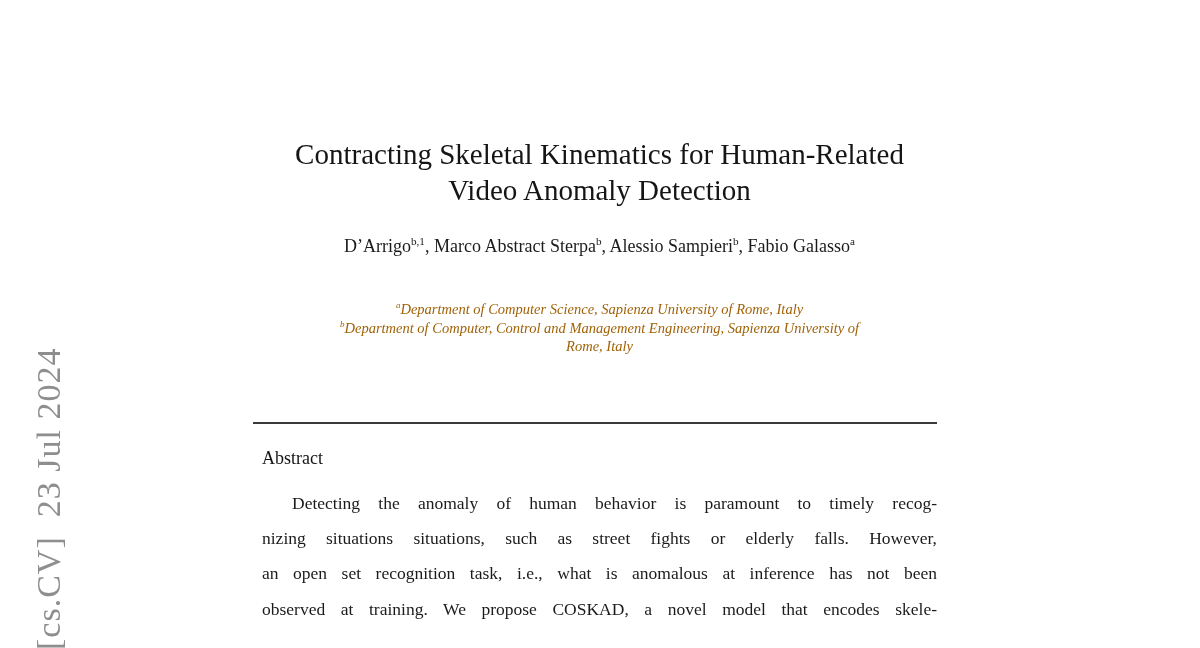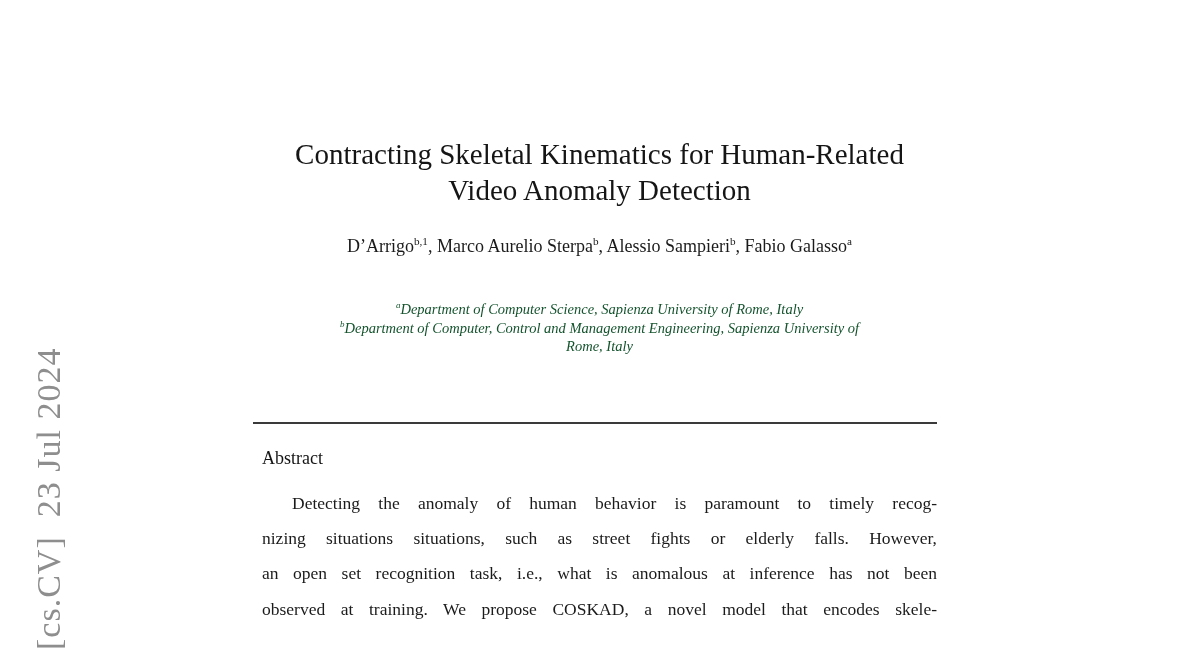--- a/index.html
+++ b/index.html
@@ -43,21 +43,21 @@
   }
   .authors sup, .affils sup {
     font-size: 0.62em;
     line-height: 0;
   }
   .affils {
     position: absolute; top: 300px; left: -15px; right: -15px;
     text-align: center;
     font-style: italic;
     font-size: 14.5px; line-height: 18.7px;
-    color: #14532d;
+    color: #a16207;
   }
   .rule {
     position: absolute; top: 422px; left: -9px; width: 684px; height: 2px;
     background: #3a3a3a;
   }
   .abs-head {
     position: absolute; top: 446px; left: 0;
     font-weight: normal;
     font-size: 18px; line-height: 24px;
     color: #151515;
@@ -83,21 +83,21 @@
   <div class="watermark">[cs.CV]  23 Jul 2024</div>
 
   <div class="main">
 
     <div class="title">
         <div>Contracting Skeletal Kinematics for Human-Related</div>
         <div>Video Anomaly Detection</div>
       </div>
 
     <div class="authors">
-        <div><span>D’Arrigo</span><sup>b,1</sup><span>, Marco Aurelio Sterpa</span><sup>b</sup><span>, Alessio Sampieri</span><sup>b</sup><span>, Fabio Galasso</span><sup>a</sup></div>
+        <div><span>D’Arrigo</span><sup>b,1</sup><span>, Marco Abstract Sterpa</span><sup>b</sup><span>, Alessio Sampieri</span><sup>b</sup><span>, Fabio Galasso</span><sup>a</sup></div>
       </div>
 
     <div class="affils">
         <div><sup>a</sup><span>Department of Computer Science, Sapienza University of Rome, Italy</span></div>
         <div><sup>b</sup><span>Department of Computer, Control and Management Engineering, Sapienza University of</span></div>
         <div><span>Rome, Italy</span></div>
       </div>
 
     <div class="rule"></div>
 

